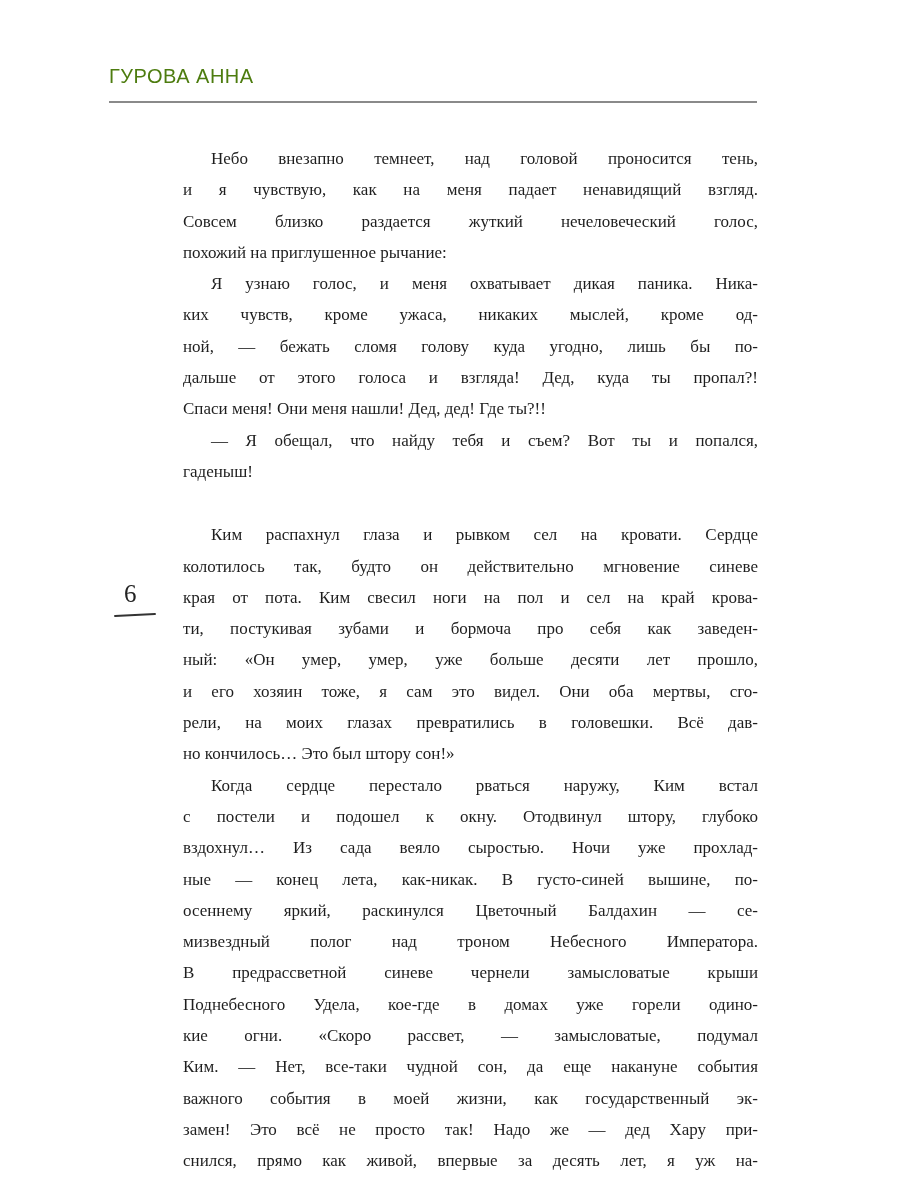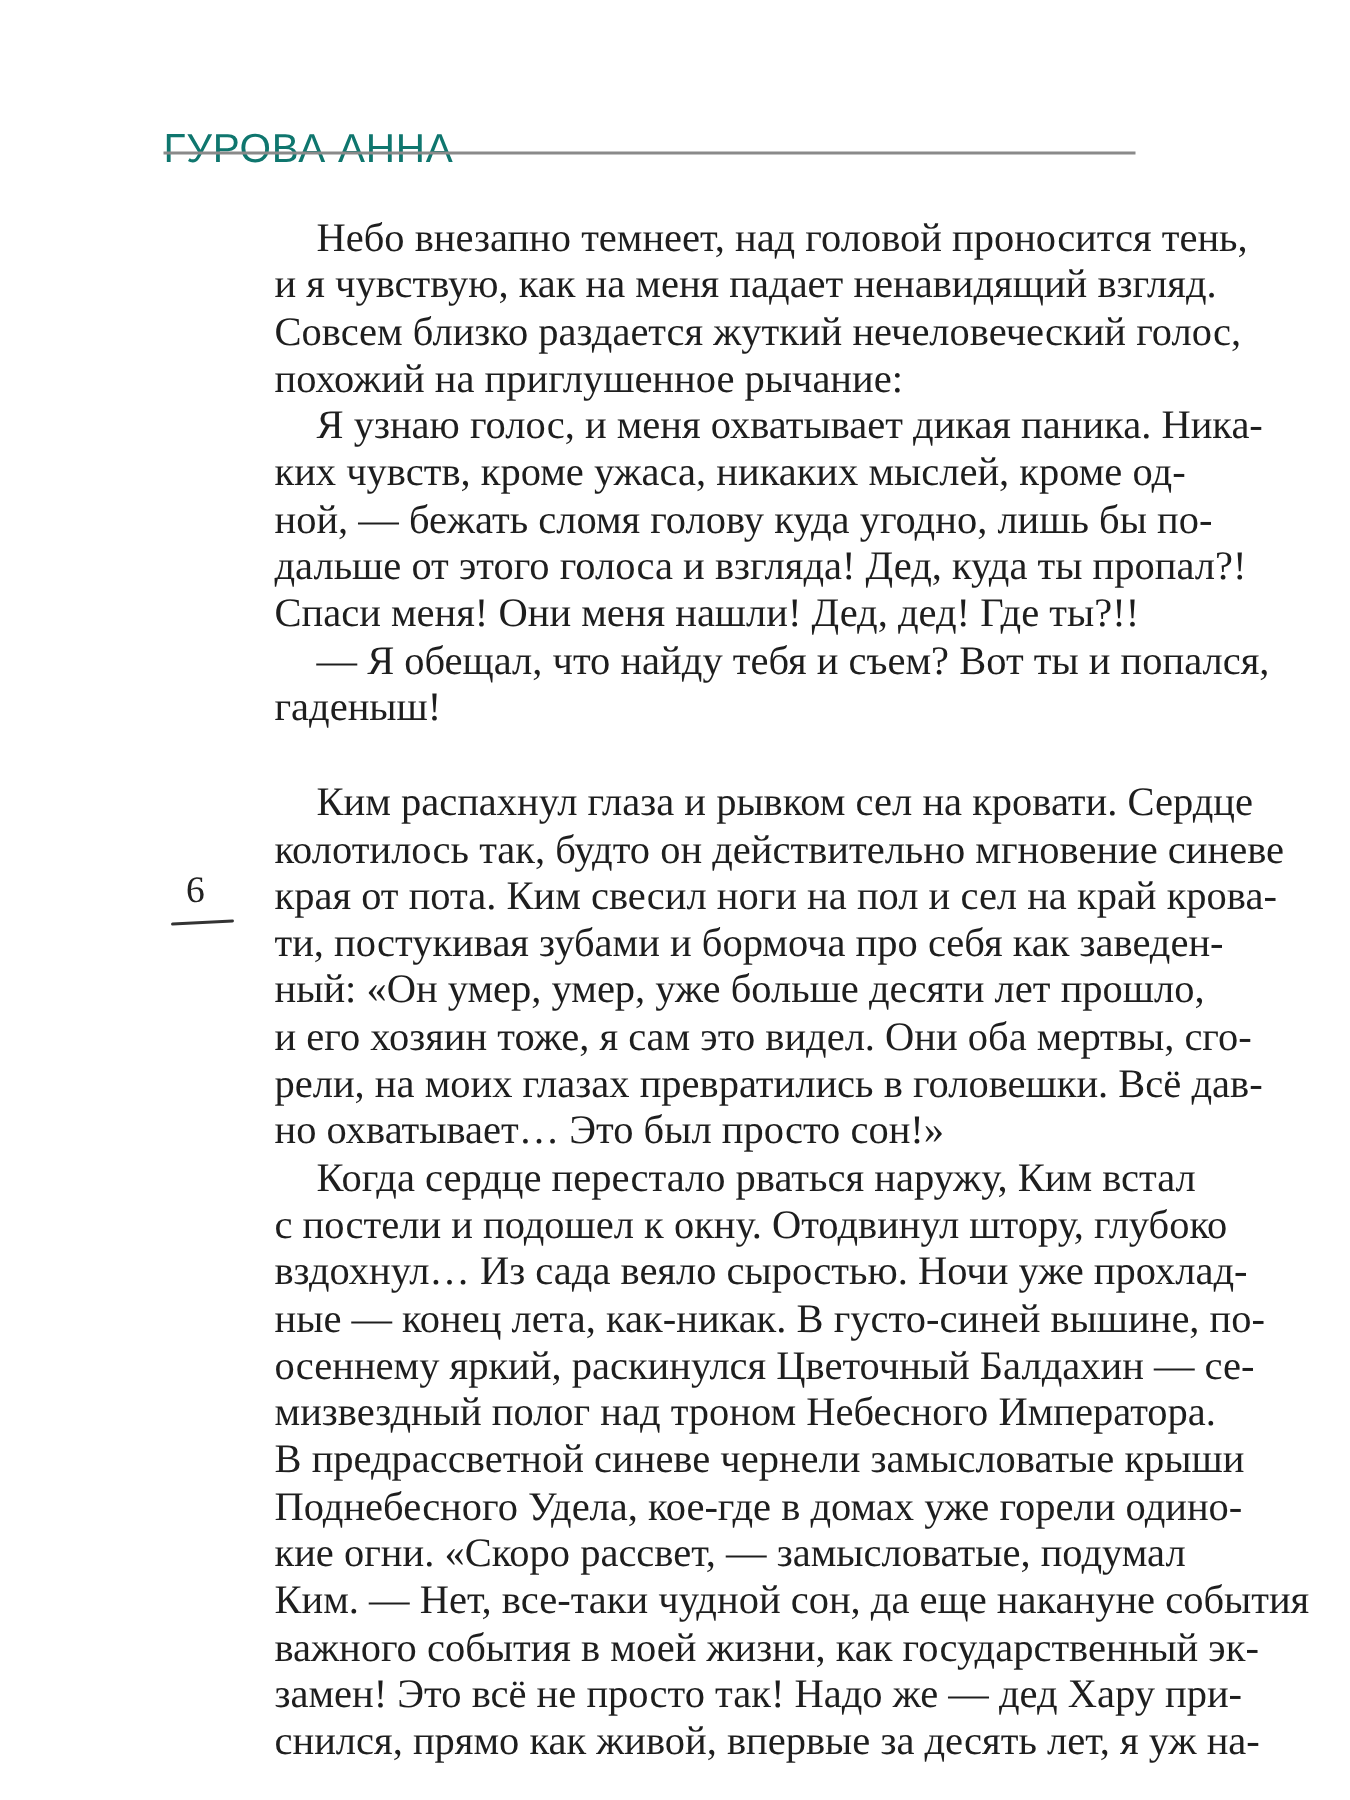--- a/index.html
+++ b/index.html
@@ -1,22 +1,22 @@
 <!DOCTYPE html>
 <html><head>
 <meta charset="utf-8">
 <style>
   html, body { margin: 0; padding: 0; background: #ffffff; }
   body { width: 900px; height: 1200px; position: relative; overflow: hidden; font-family: "Liberation Serif", "DejaVu Serif", serif; color: #1e1e1e; }
-  .running-head { position: absolute; left: 109px; top: 84px; font-family: "Liberation Sans", "DejaVu Sans", sans-serif; font-size: 27px; letter-spacing: 0.5px; color: #0f766e; font-weight: normal; }
+  .running-head { position: absolute; left: 109px; top: 65px; font-family: "Liberation Sans", "DejaVu Sans", sans-serif; font-size: 20px; letter-spacing: 0.5px; color: #4d7c0f; font-weight: normal; }
   .head-rule { position: absolute; left: 109px; top: 101px; width: 648px; height: 2px; background: #8a8a8a; }
   .page-number { position: absolute; left: 124px; top: 580px; font-family: "Liberation Serif", serif; font-size: 25px; color: #222; }
   .folio-mark { position: absolute; left: 114px; top: 614px; width: 42px; height: 2px; background: #333; transform: rotate(-3deg); border-radius: 1px; }
   .text-block { position: absolute; left: 183px; top: 143px; width: 575px; }
-  .para { margin: 0; font-size: 27px; line-height: 31.3px; text-align: justify; text-indent: 28px; hyphens: manual; }
+  .para { margin: 0; font-size: 17px; line-height: 31.3px; text-align: justify; text-indent: 28px; hyphens: manual; }
   .para .ln { display: block; text-align: justify; text-align-last: justify; white-space: nowrap; }
   .para .ln.last { text-align-last: left; }
   .section-gap { height: 32px; }
 </style>
 </head>
 <body>
 
 <div class="running-head">ГУРОВА АННА</div>
 <div class="head-rule"></div>
 
@@ -43,21 +43,21 @@
     </p>
     <div class="section-gap"></div>
     <p class="para">
       <span class="ln" style="text-indent: 28px;">Ким распахнул глаза и рывком сел на кровати. Сердце</span>
       <span class="ln" style="text-indent: 0px;">колотилось так, будто он действительно мгновение синеве</span>
       <span class="ln" style="text-indent: 0px;">края от пота. Ким свесил ноги на пол и сел на край крова-</span>
       <span class="ln" style="text-indent: 0px;">ти, постукивая зубами и бормоча про себя как заведен-</span>
       <span class="ln" style="text-indent: 0px;">ный: «Он умер, умер, уже больше десяти лет прошло,</span>
       <span class="ln" style="text-indent: 0px;">и его хозяин тоже, я сам это видел. Они оба мертвы, сго-</span>
       <span class="ln" style="text-indent: 0px;">рели, на моих глазах превратились в головешки. Всё дав-</span>
-      <span class="ln last" style="text-indent: 0px;">но охватывает… Это был просто сон!»</span>
+      <span class="ln last" style="text-indent: 0px;">но кончилось… Это был штору сон!»</span>
     </p>
     <p class="para">
       <span class="ln" style="text-indent: 28px;">Когда сердце перестало рваться наружу, Ким встал</span>
       <span class="ln" style="text-indent: 0px;">с постели и подошел к окну. Отодвинул штору, глубоко</span>
       <span class="ln" style="text-indent: 0px;">вздохнул… Из сада веяло сыростью. Ночи уже прохлад-</span>
       <span class="ln" style="text-indent: 0px;">ные — конец лета, как-никак. В густо-синей вышине, по-</span>
       <span class="ln" style="text-indent: 0px;">осеннему яркий, раскинулся Цветочный Балдахин — се-</span>
       <span class="ln" style="text-indent: 0px;">мизвездный полог над троном Небесного Императора.</span>
       <span class="ln" style="text-indent: 0px;">В предрассветной синеве чернели замысловатые крыши</span>
       <span class="ln" style="text-indent: 0px;">Поднебесного Удела, кое-где в домах уже горели одино-</span>

